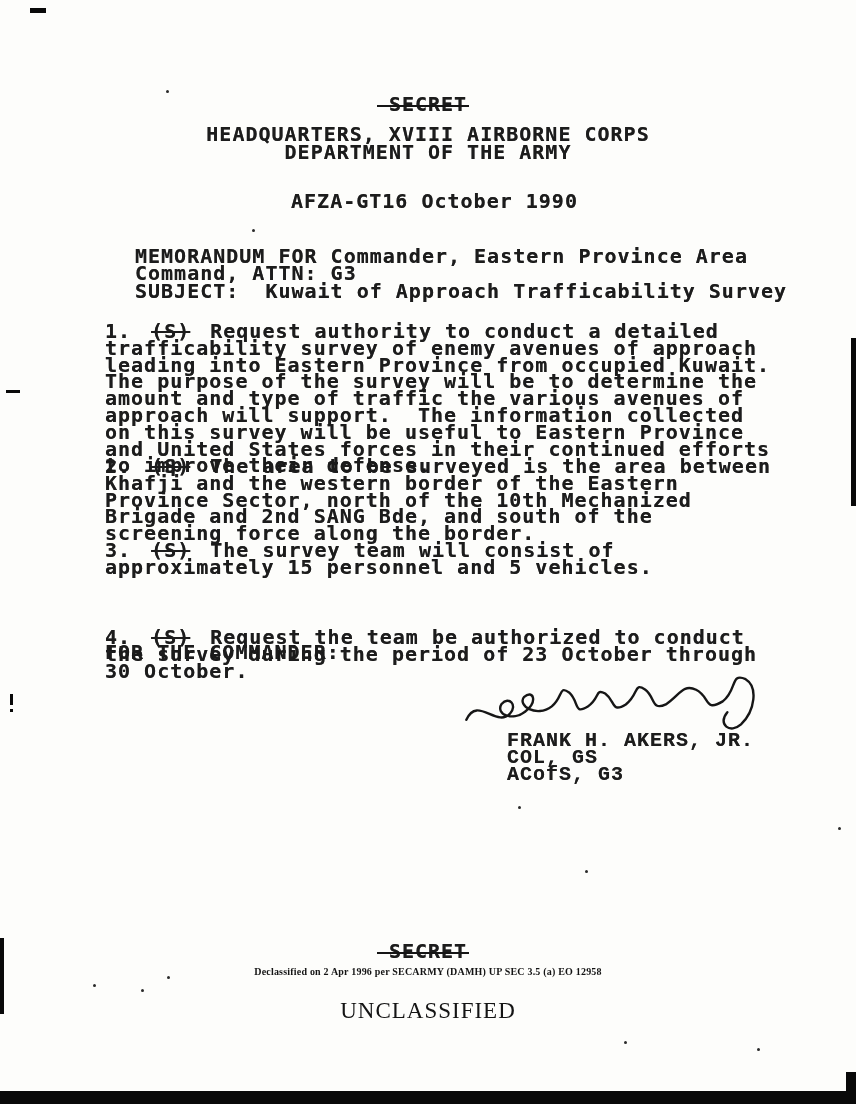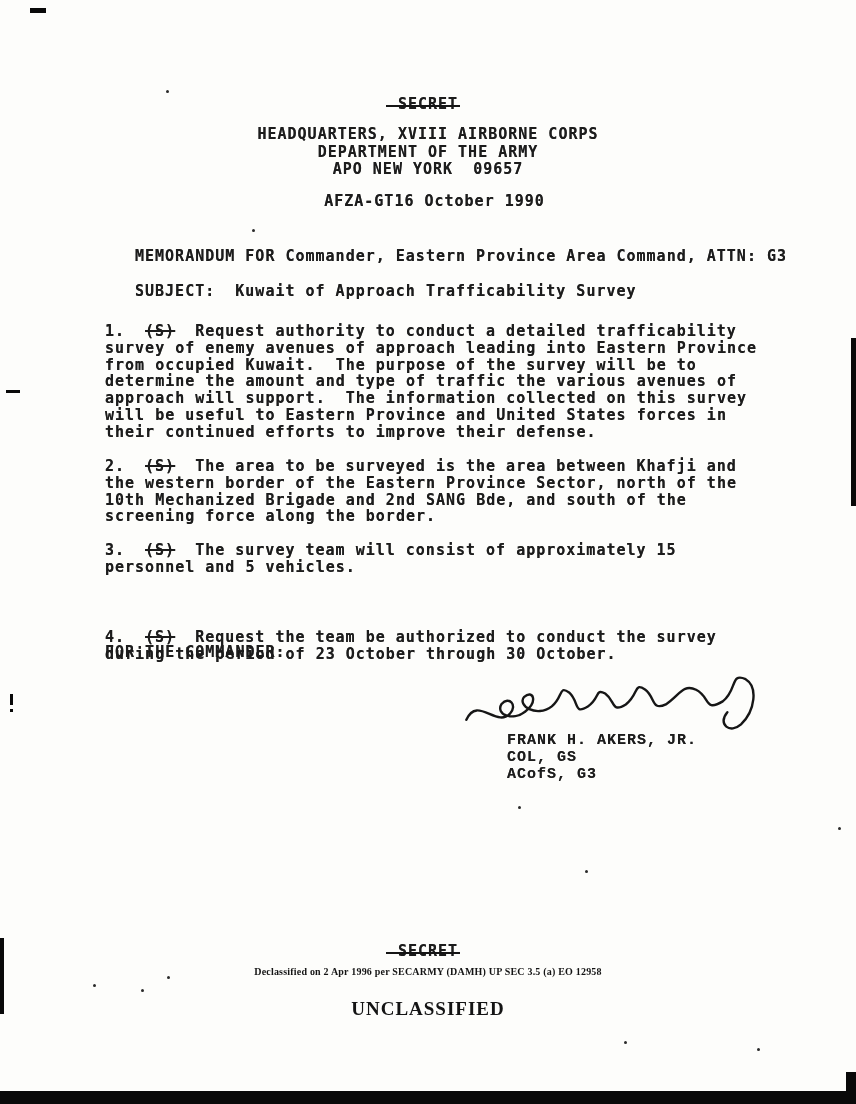--- a/index.html
+++ b/index.html
@@ -6,21 +6,21 @@
   body{
     width:856px;height:1104px;position:relative;
     background:#ffffff;
     font-family:"DejaVu Sans Mono",monospace;
   }
   .page{
     position:absolute;inset:0;overflow:hidden;background:#fdfdfb;
   }
   .mono{
     font-family:"DejaVu Sans Mono",monospace;
-    font-weight:700;color:#1c1c1c;font-size:15px;
+    font-weight:700;color:#1c1c1c;font-size:20px;
     letter-spacing:1px;line-height:16.8px;
     text-shadow:0 0 0.5px rgba(10,10,10,.65);
   }
   .centered{position:absolute;left:0;width:856px;text-align:center;}
   .strike{text-decoration:line-through;text-decoration-thickness:2px;}
   .secret-banner{position:relative;display:inline-block;}
   .secret-banner::after{
     content:"";position:absolute;left:-12px;right:-2px;top:52%;
     height:2.5px;background:#151515;
   }
@@ -31,32 +31,32 @@
   .p-num{display:inline-block;margin-right:20px;}
   .p-cls{display:inline-block;margin-right:20px;}
   .p-text{white-space:pre-wrap;}
   .sig-scrawl{position:absolute;left:462px;top:668px;transform:rotate(-3deg);}
   .sig-block{position:absolute;left:507px;top:733px;font-family:Liberation Mono, monospace;}
   .footer-serif{
     position:absolute;left:0;width:856px;text-align:center;
     font-family:"Liberation Serif",serif;color:#141414;
   }
   .declass{top:966px;font-size:10px;font-weight:700;letter-spacing:0.2px;}
-  .unclass{top:998px;font-size:19px;font-weight:700;letter-spacing:1px;}
+  .unclass{top:998px;font-size:23px;font-weight:400;letter-spacing:1px;}
   .art{position:absolute;background:#090909;}
   .speck{position:absolute;width:3px;height:3px;border-radius:50%;background:#2a2a2a;}
 </style>
 </head>
 <body>
 
 <div class="page">
 
   <div class="centered mono" style="top:96px;"><span class="secret-banner">SECRET</span></div>
 
-  <div class="hdr-block mono"><div>HEADQUARTERS, XVIII AIRBORNE CORPS</div><div>DEPARTMENT OF THE ARMY</div><div>APO NEW YORK  09657</div></div>
+  <div class="hdr-block mono"><div>HEADQUARTERS, XVIII AIRBORNE CORPS</div><div>DEPARTMENT OF THE ARMY</div></div>
 
   <div class="sym-row mono">
       <span>AFZA-GT</span>
       <span>16 October 1990</span>
     </div>
 
   <div class="memo-line mono" style="top:248px;">MEMORANDUM FOR Commander, Eastern Province Area Command, ATTN: G3</div>
   <div class="memo-line mono" style="top:283px;">SUBJECT:  Kuwait of Approach Trafficability Survey</div>
 
   <div class="para mono" style="top:323px;"><span class="p-num">1.</span><span class="p-cls strike">(S)</span><span class="p-text">Request authority to conduct a detailed trafficability survey of enemy avenues of approach leading into Eastern Province from occupied Kuwait.  The purpose of the survey will be to determine the amount and type of traffic the various avenues of approach will support.  The information collected on this survey will be useful to Eastern Province and United States forces in their continued efforts to improve their defense.</span></div>

